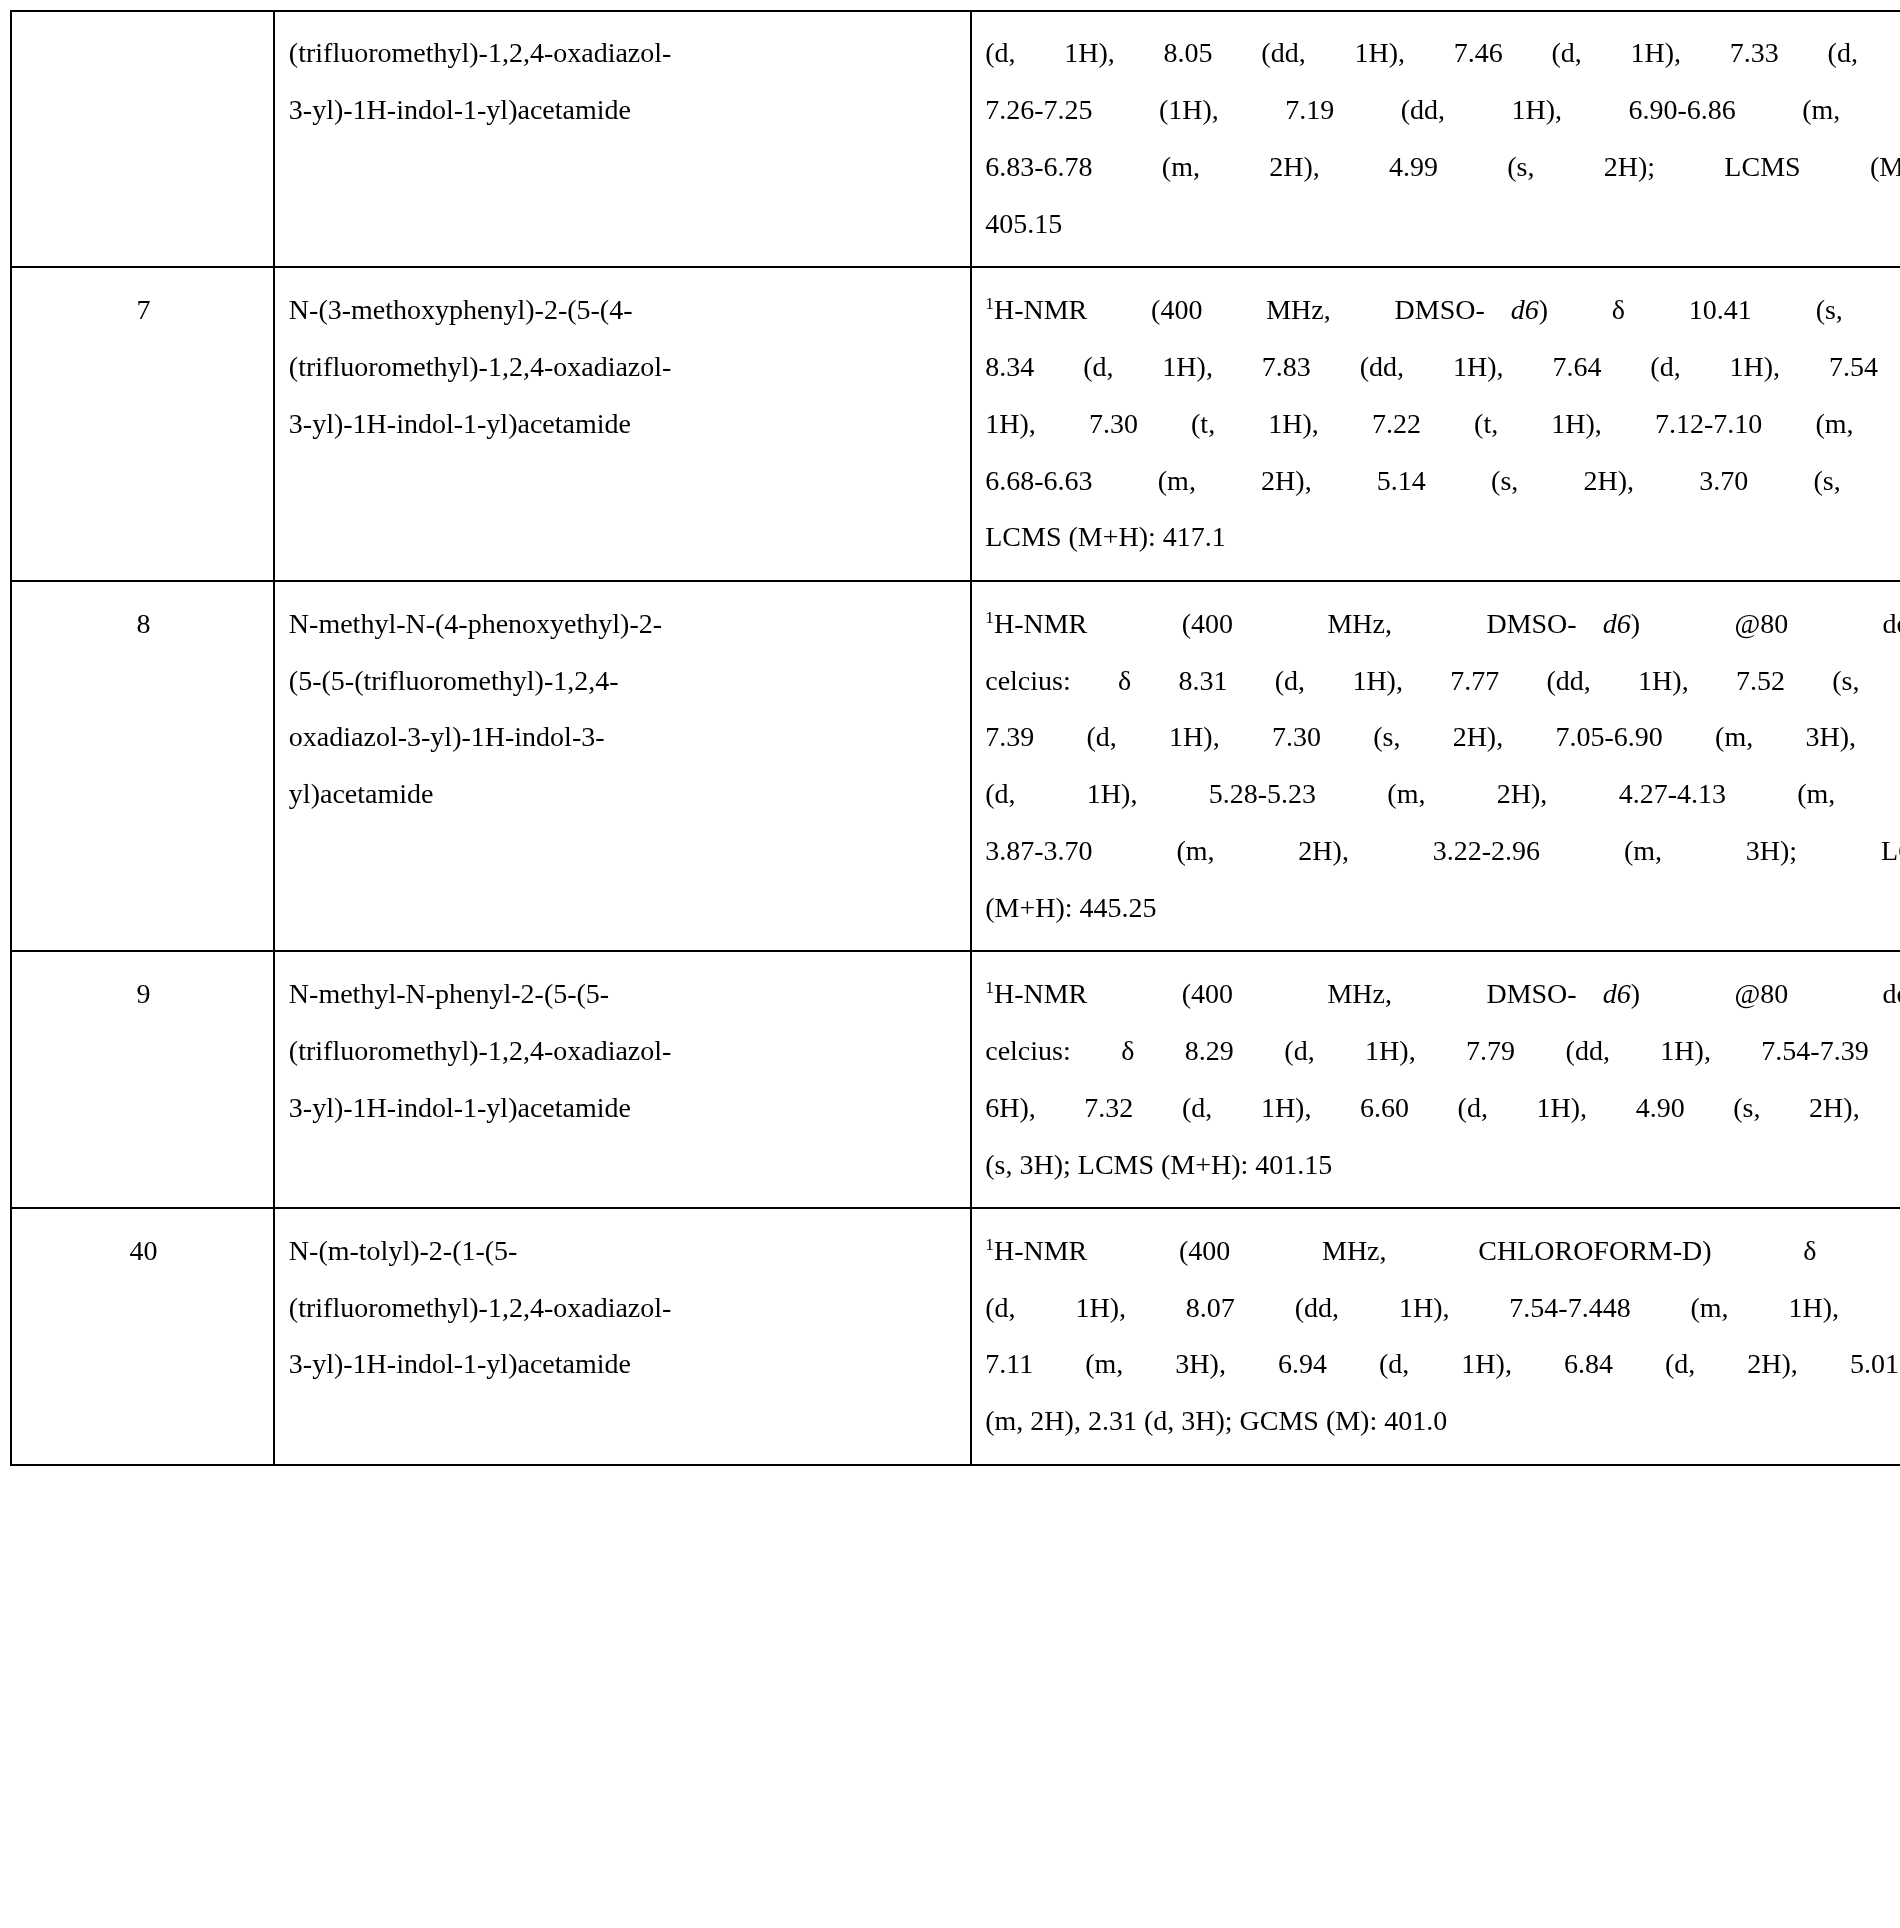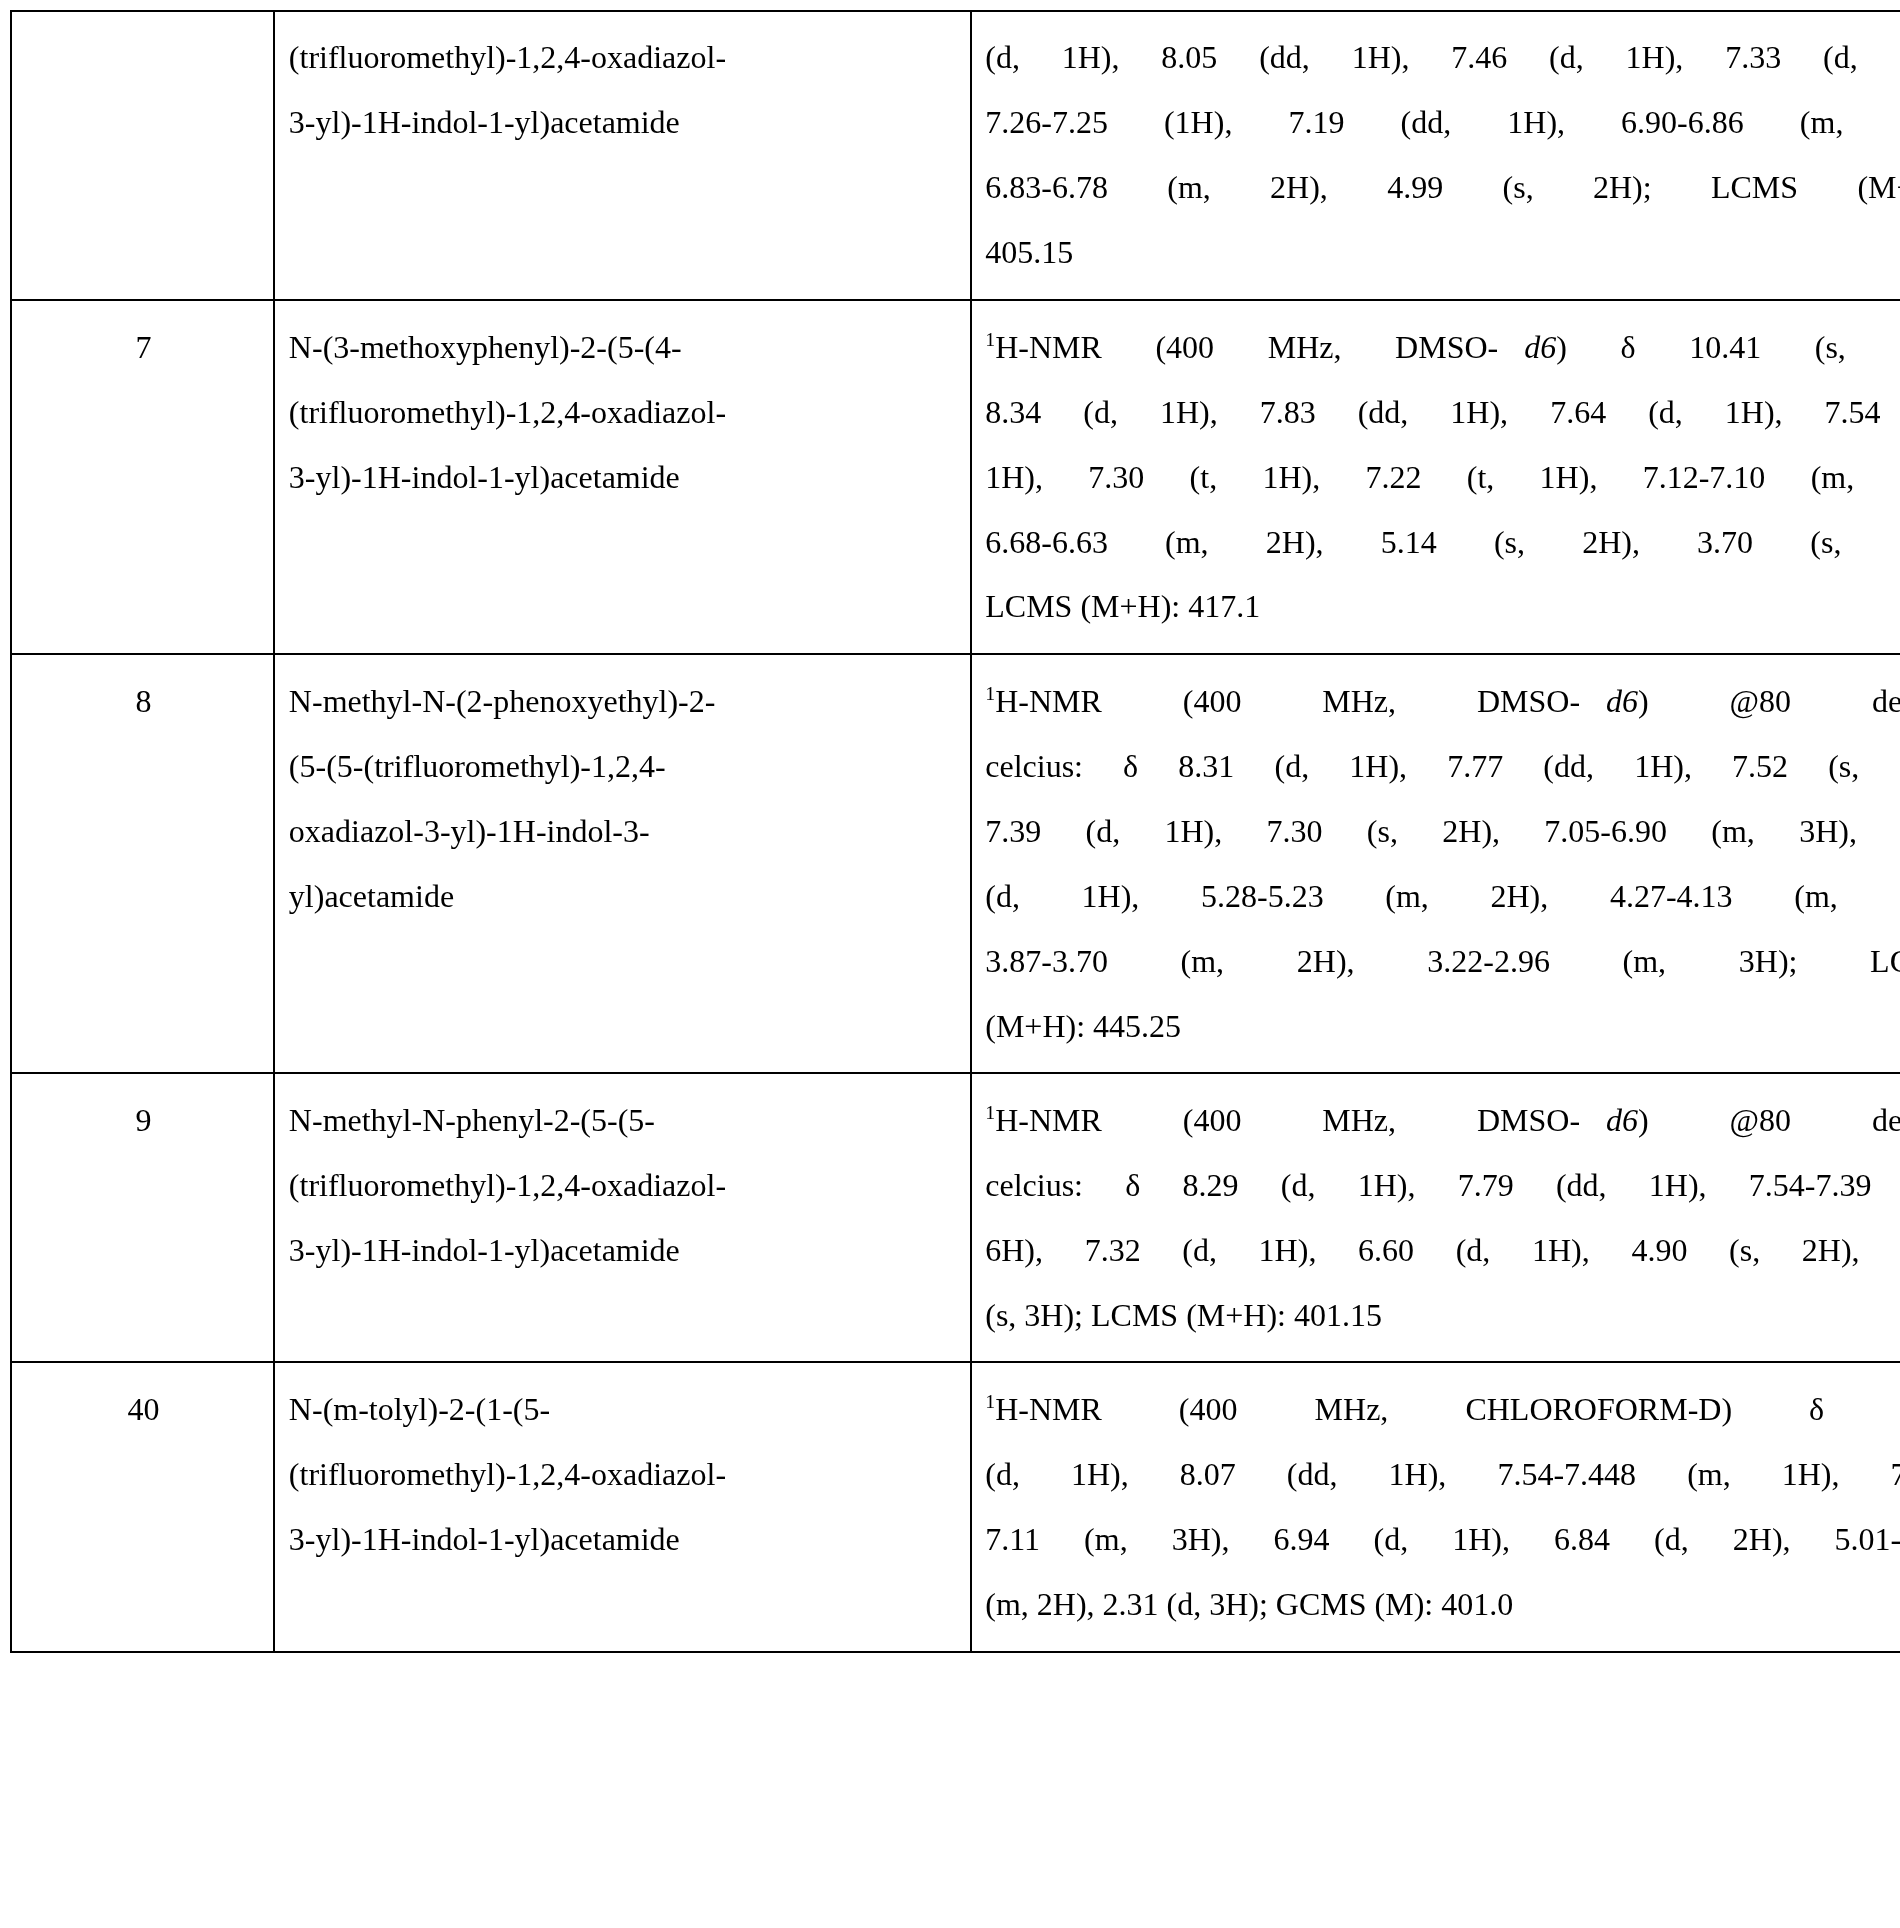--- a/index.html
+++ b/index.html
@@ -25,21 +25,21 @@
     left: 9.8px;
     top: 9.8px;
     width: 1877px;
     border-collapse: collapse;
     table-layout: fixed;
   }
   table.patent-table td {
     border: 2px solid #000000;
     vertical-align: top;
     padding: 13.7px 11.7px 13.7px 13.7px;
-    font-size: 32px;
+    font-size: 28px;
     line-height: 2.03;
   }
   
   table.patent-table {
     outline: none;
   }
   td.col-num {
     width: 236px;
     text-align: center;
     padding-left: 0;
@@ -120,21 +120,21 @@
           <span class="line just">6.68-6.63 (m, 2H), 5.14 (s, 2H), 3.70 (s, 3H);</span>
           <span class="line last">LCMS (M+H): 417.1</span>
         </td>
       </tr>
 
       <tr>
         <td class="col-num">
           <span>8</span>
         </td>
         <td class="col-name">
-          <span class="line">N-methyl-N-(2-phenoxyethyl)-2-</span>
+          <span class="line">N-methyl-N-(4-phenoxyethyl)-2-</span>
           <span class="line">(5-(5-(trifluoromethyl)-1,2,4-</span>
           <span class="line">oxadiazol-3-yl)-1H-indol-3-</span>
           <span class="line">yl)acetamide</span>
         </td>
         <td class="col-data">
           <span class="line just"><sup>1</sup><span>H-NMR (400 MHz, DMSO-<i>d6</i>) @80 degree</span></span>
           <span class="line just">celcius: δ 8.31 (d, 1H), 7.77 (dd, 1H), 7.52 (s, 1H),</span>
           <span class="line just">7.39 (d, 1H), 7.30 (s, 2H), 7.05-6.90 (m, 3H), 6.64</span>
           <span class="line just">(d, 1H), 5.28-5.23 (m, 2H), 4.27-4.13 (m, 2H),</span>
           <span class="line just">3.87-3.70 (m, 2H), 3.22-2.96 (m, 3H); LCMS</span>

